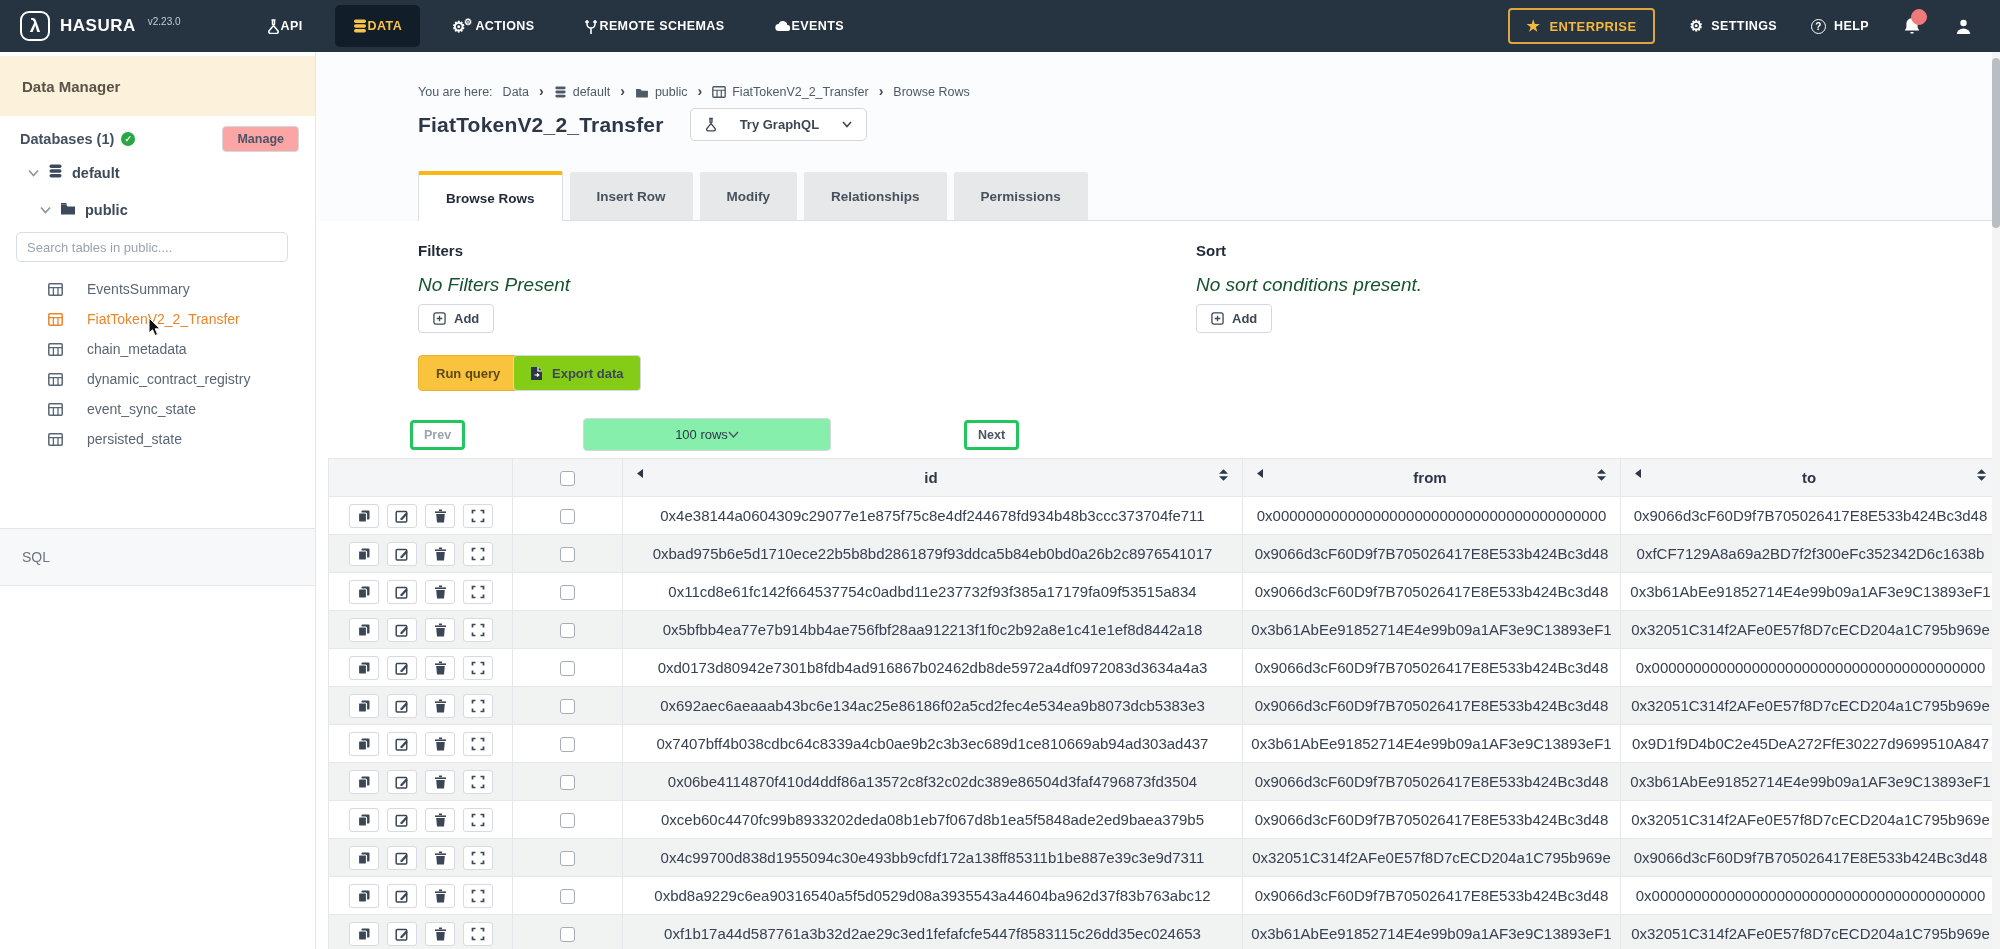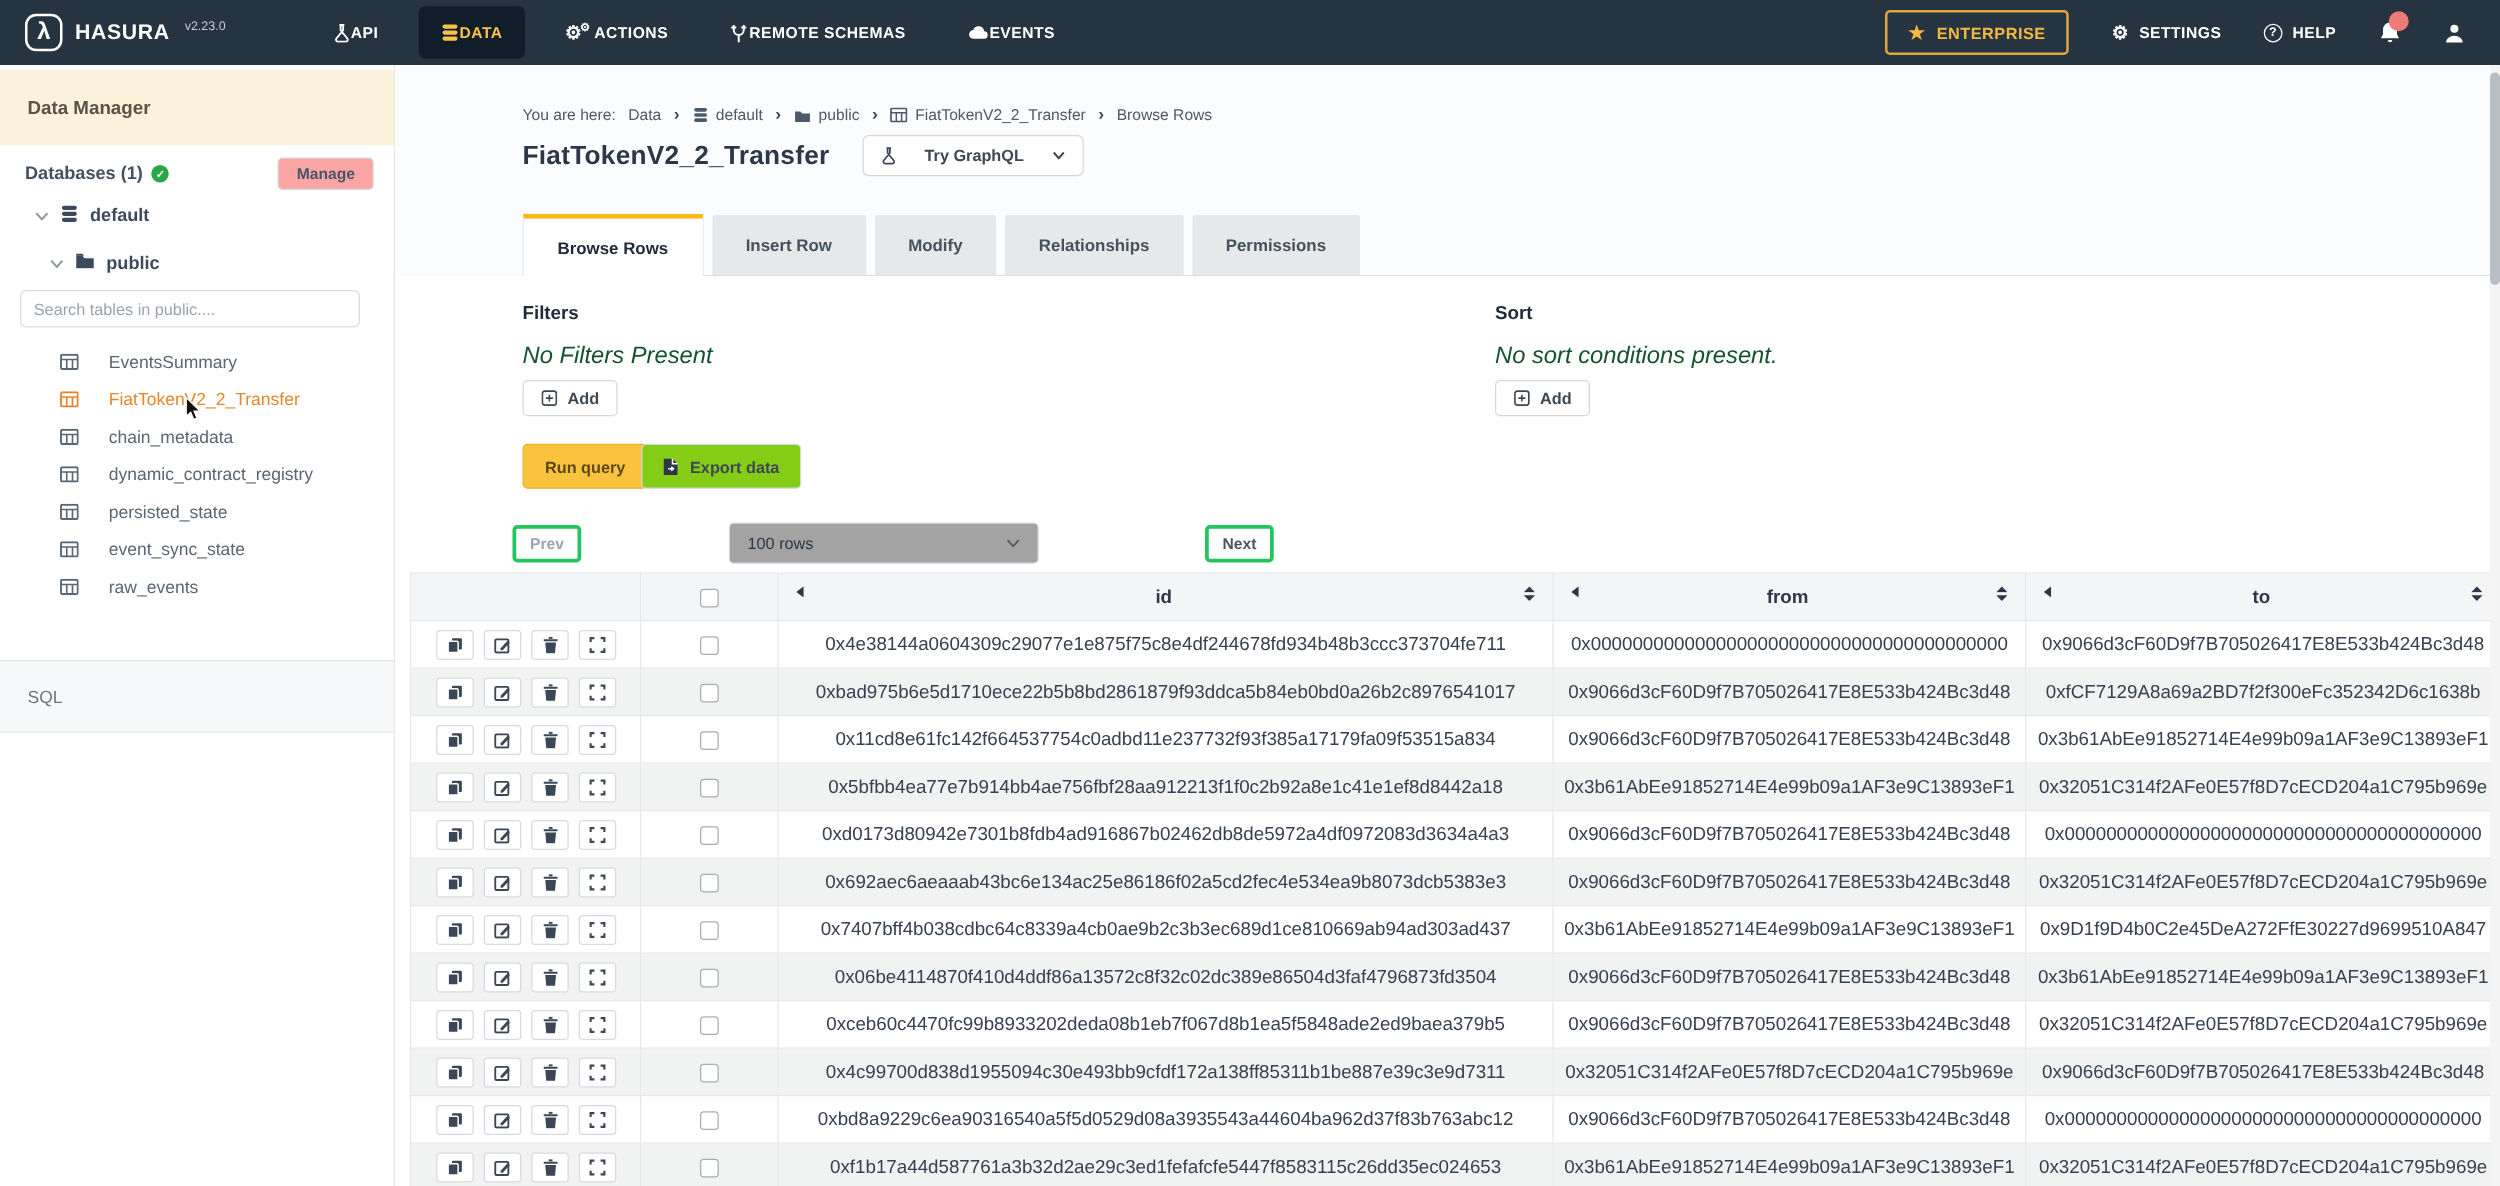--- a/index.html
+++ b/index.html
@@ -60,21 +60,21 @@
   .sec-title { position:absolute; font-size:15px; font-weight:bold; color:#1f2937; }
   .sec-empty { position:absolute; font-size:19px; font-style:italic; color:#14532d; }
   .add-btn { position:absolute; display:flex; align-items:center; gap:8px; background:#fff; border:1px solid #d5d8dd; border-radius:4px; padding:6px 14px; font-size:13px; font-weight:bold; color:#3d4854; cursor:pointer; }
 
   .run-query { position:absolute; top:303px; left:101px; height:36px; padding:0 17px; background:#fac33d; border:1px solid #eab12e; border-radius:4px; font-size:13px; font-weight:bold; color:#5d4a15; cursor:pointer; font-family:"Liberation Sans",sans-serif; }
   .export-btn { position:absolute; top:303px; left:196px; height:36px; display:flex; align-items:center; gap:9px; padding:0 16px; background:#84cc16; border:1px solid #d5d8dd; border-radius:4px; font-size:13px; font-weight:bold; color:#3d4854; cursor:pointer; }
 
   .pg-btn { position:absolute; height:30px; padding:0 11px; background:#fff; border:3px solid #22c55e; border-radius:4px; font-size:12.5px; font-weight:bold; cursor:pointer; font-family:"Liberation Sans",sans-serif; }
   .pg-prev { top:368px; left:93px; color:#9ca3af; }
   .pg-next { top:368px; left:647px; color:#4b5563; }
-  .rows-select { position:absolute; top:366px; left:266px; width:248px; height:33px; background:#a3a3a3; border:1px solid #d5d8dd; border-radius:4px; display:flex; align-items:center; justify-content:space-between; padding:0 14px; font-size:13px; color:#2d3748; cursor:pointer; }
+  .rows-select { position:absolute; top:366px; left:266px; width:248px; height:33px; background:#86efac; border:1px solid #d5d8dd; border-radius:4px; display:flex; align-items:center; justify-content:center; padding:0 14px; font-size:13px; color:#2d3748; cursor:pointer; }
 
   
   .grid-wrap { position:absolute; top:406px; left:11px; width:1672px; }
   table.grid { border-collapse:collapse; table-layout:fixed; width:1672px; }
   .grid th, .grid td { border:1px solid #e5e7ea; height:38px; font-size:15px; color:#374151; text-align:center; white-space:nowrap; overflow:hidden; padding:0 4px; }
   .grid th { background:#f4f5f6; font-weight:bold; color:#2d3748; }
   .grid tr.alt td { background:#f1f2f2; }
   .col-actions { width:184px; }
   .col-check { width:110px; }
   .col-id { width:620px; }
@@ -245,38 +245,31 @@
           <path d="M0.8 4.6h13.4M5.4 4.6v7.6M10 4.6v7.6" stroke="#5a6673" stroke-width="1.3" fill="none"></path>
         </svg>
     <span>dynamic_contract_registry</span>
   </div>
 
   <div class="table-item">
     <svg width="15" height="13" viewBox="0 0 15 13">
           <rect x="0.8" y="0.8" width="13.4" height="11.4" rx="1" fill="none" stroke="#5a6673" stroke-width="1.5"></rect>
           <path d="M0.8 4.6h13.4M5.4 4.6v7.6M10 4.6v7.6" stroke="#5a6673" stroke-width="1.3" fill="none"></path>
         </svg>
-    <span>persisted_state</span>
+    <span>event_sync_state</span>
   </div>
 
   <div class="table-item">
     <svg width="15" height="13" viewBox="0 0 15 13">
           <rect x="0.8" y="0.8" width="13.4" height="11.4" rx="1" fill="none" stroke="#5a6673" stroke-width="1.5"></rect>
           <path d="M0.8 4.6h13.4M5.4 4.6v7.6M10 4.6v7.6" stroke="#5a6673" stroke-width="1.3" fill="none"></path>
         </svg>
-    <span>event_sync_state</span>
-  </div>
-
-  <div class="table-item">
-    <svg width="15" height="13" viewBox="0 0 15 13">
-          <rect x="0.8" y="0.8" width="13.4" height="11.4" rx="1" fill="none" stroke="#5a6673" stroke-width="1.5"></rect>
-          <path d="M0.8 4.6h13.4M5.4 4.6v7.6M10 4.6v7.6" stroke="#5a6673" stroke-width="1.3" fill="none"></path>
-        </svg>
-    <span>raw_events</span>
-  </div>
+    <span>persisted_state</span>
+  </div>
+
 </div>
 
   <div class="sql-block">SQL</div>
 </div>
 
 <div class="main">
 
   <div class="breadcrumb">
     <span>You are here:</span>
     <span class="crumb">Data</span>

